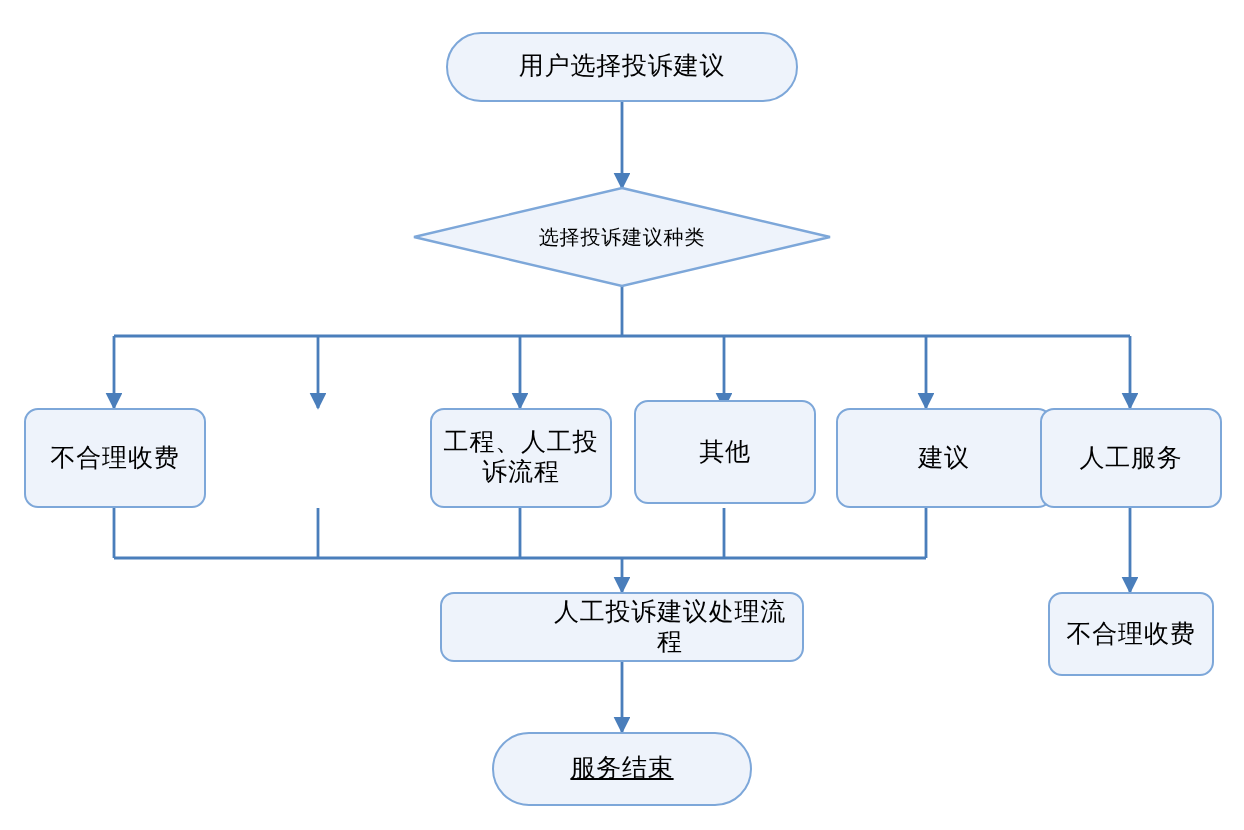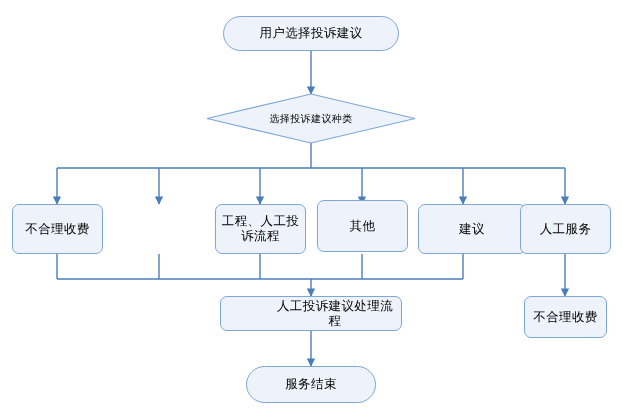--- a/index.html
+++ b/index.html
@@ -140,17 +140,17 @@
   </div>
 
   <div class="node" style="left:220px; top:296px; width:182px; height:35px;padding-left:48px;">
     <span>人工投诉建议处理流程</span>
   </div>
 
   <div class="node" style="left:524px; top:296px; width:83px; height:42px;">
     <span>不合理收费</span>
   </div>
 
-  <div class="node terminal" style="left:246px; top:366px; width:130px; height:37px;">
+  <div class="node terminal" style="left:246px; top:366px; width:130px; height:37px;text-decoration:underline;">
     <span>服务结束</span>
   </div>
 
 </div>
 
 </body></html>

